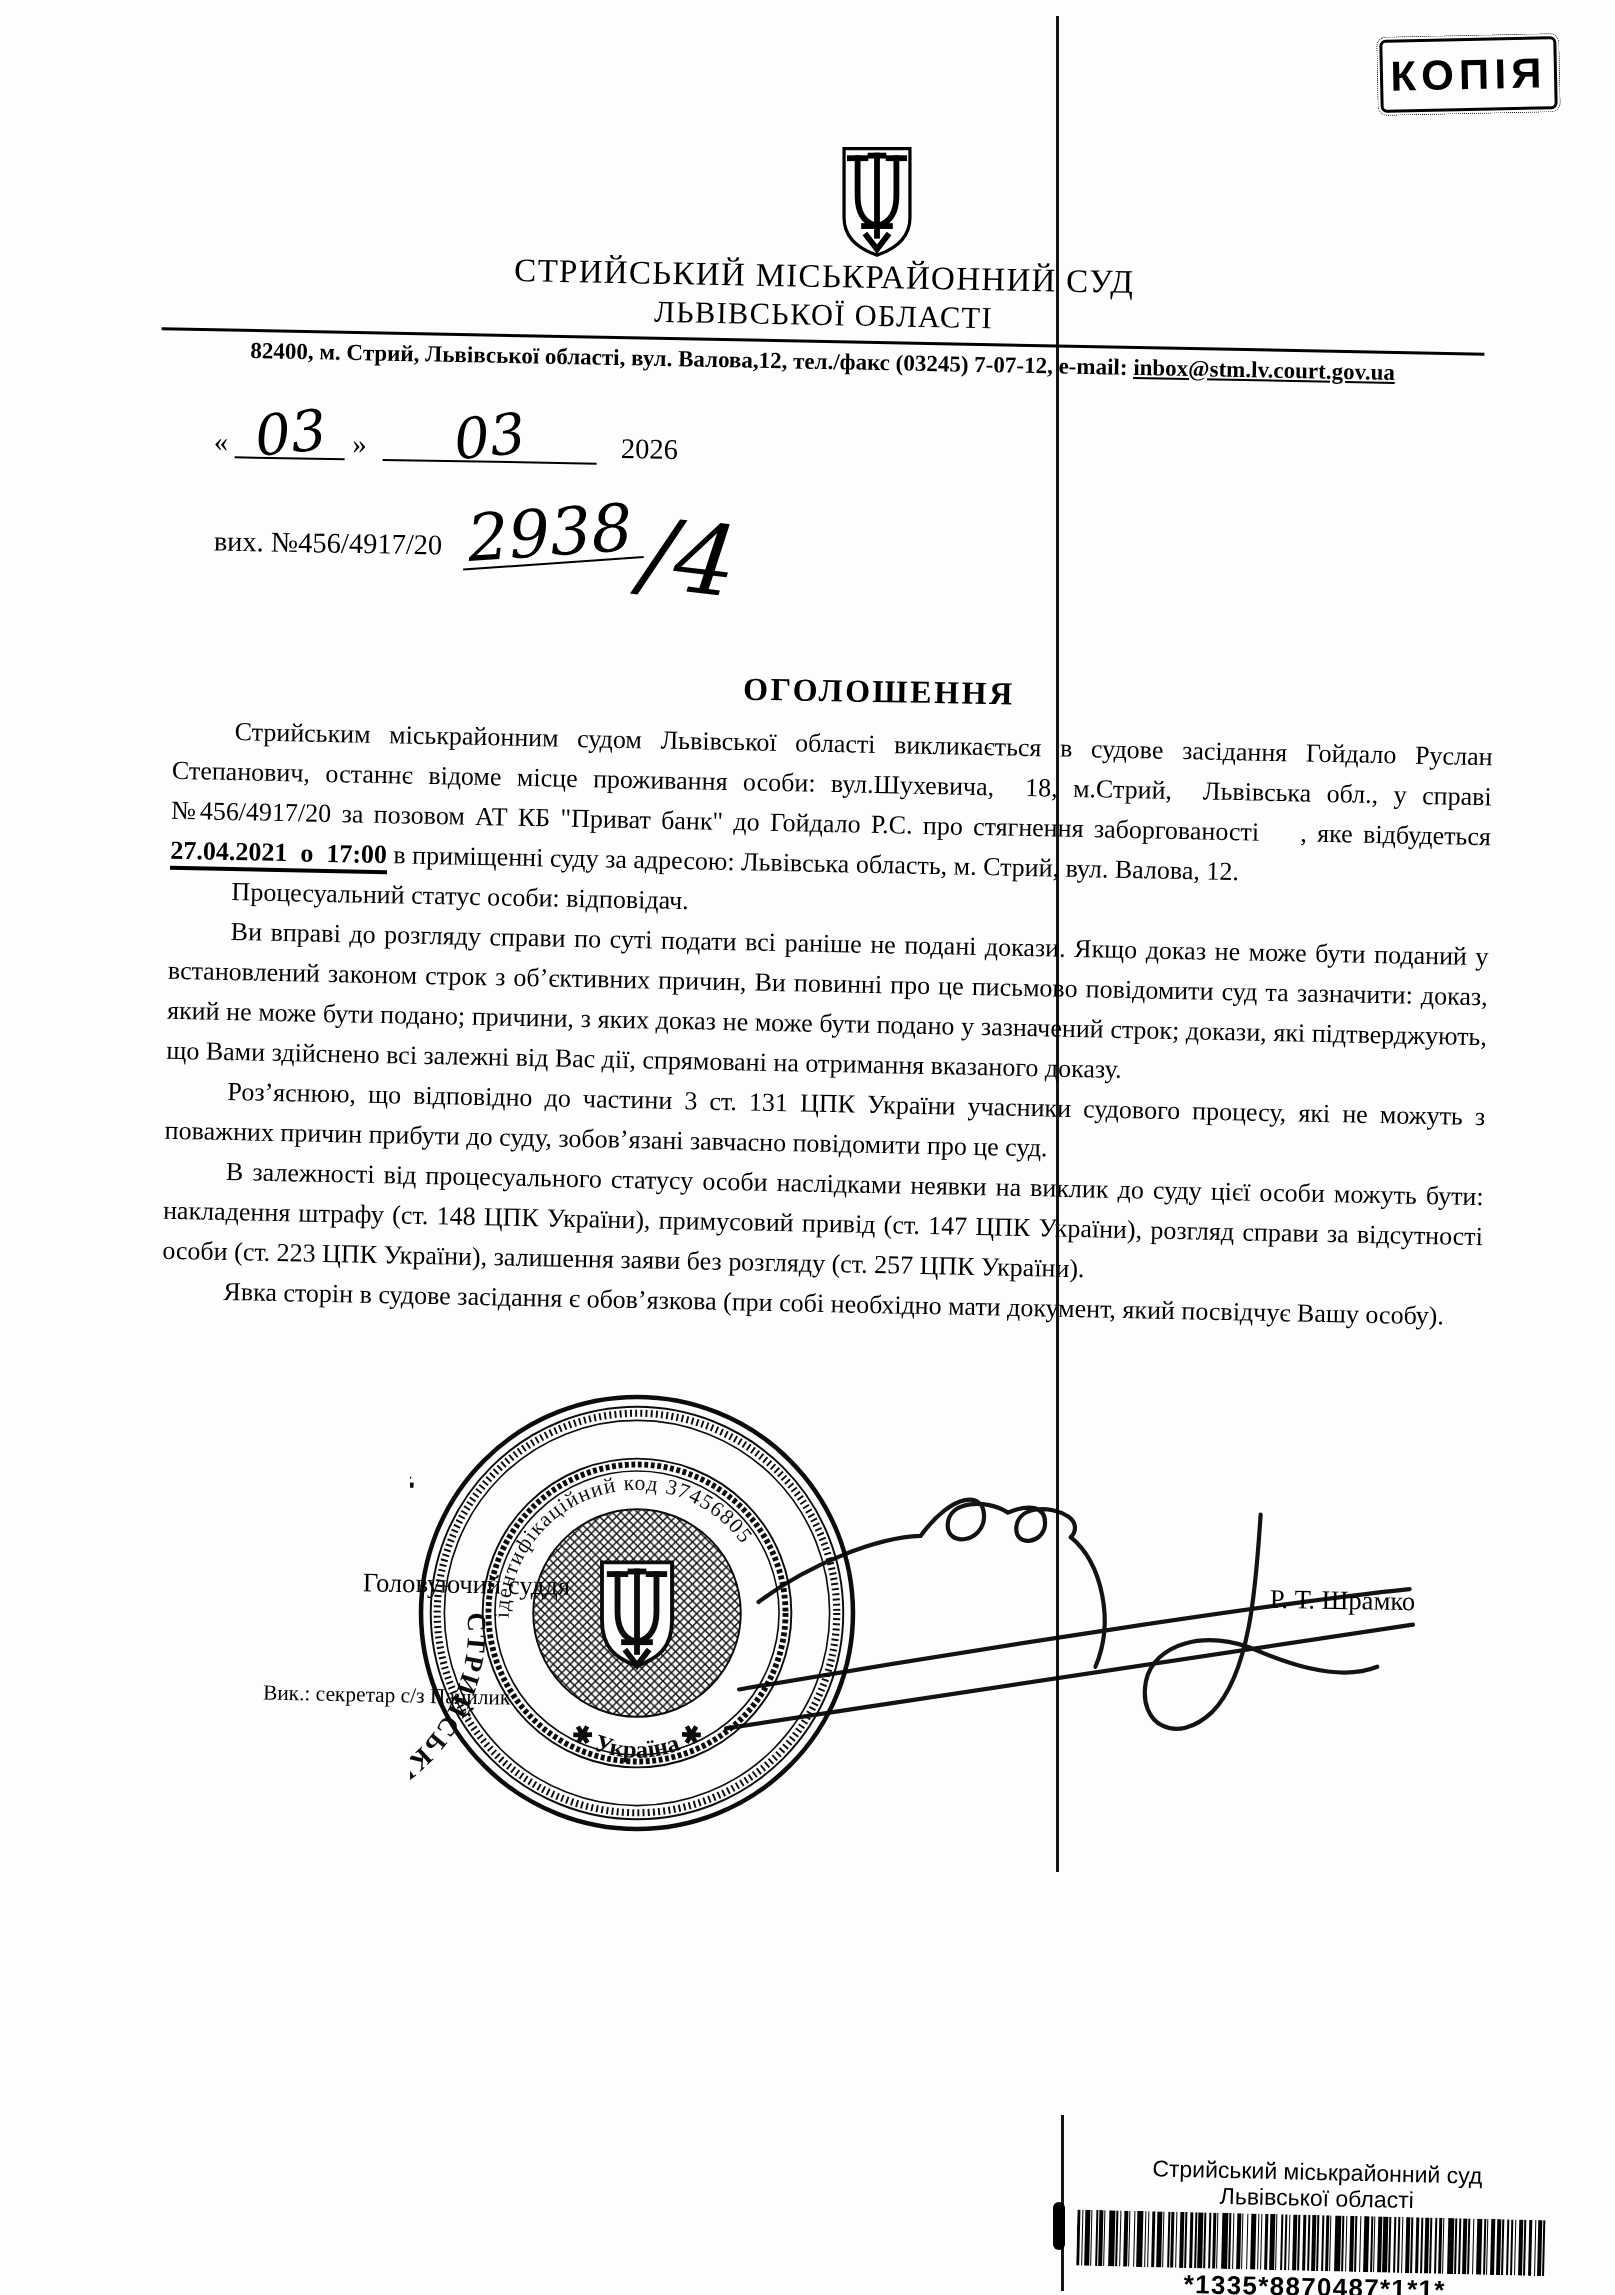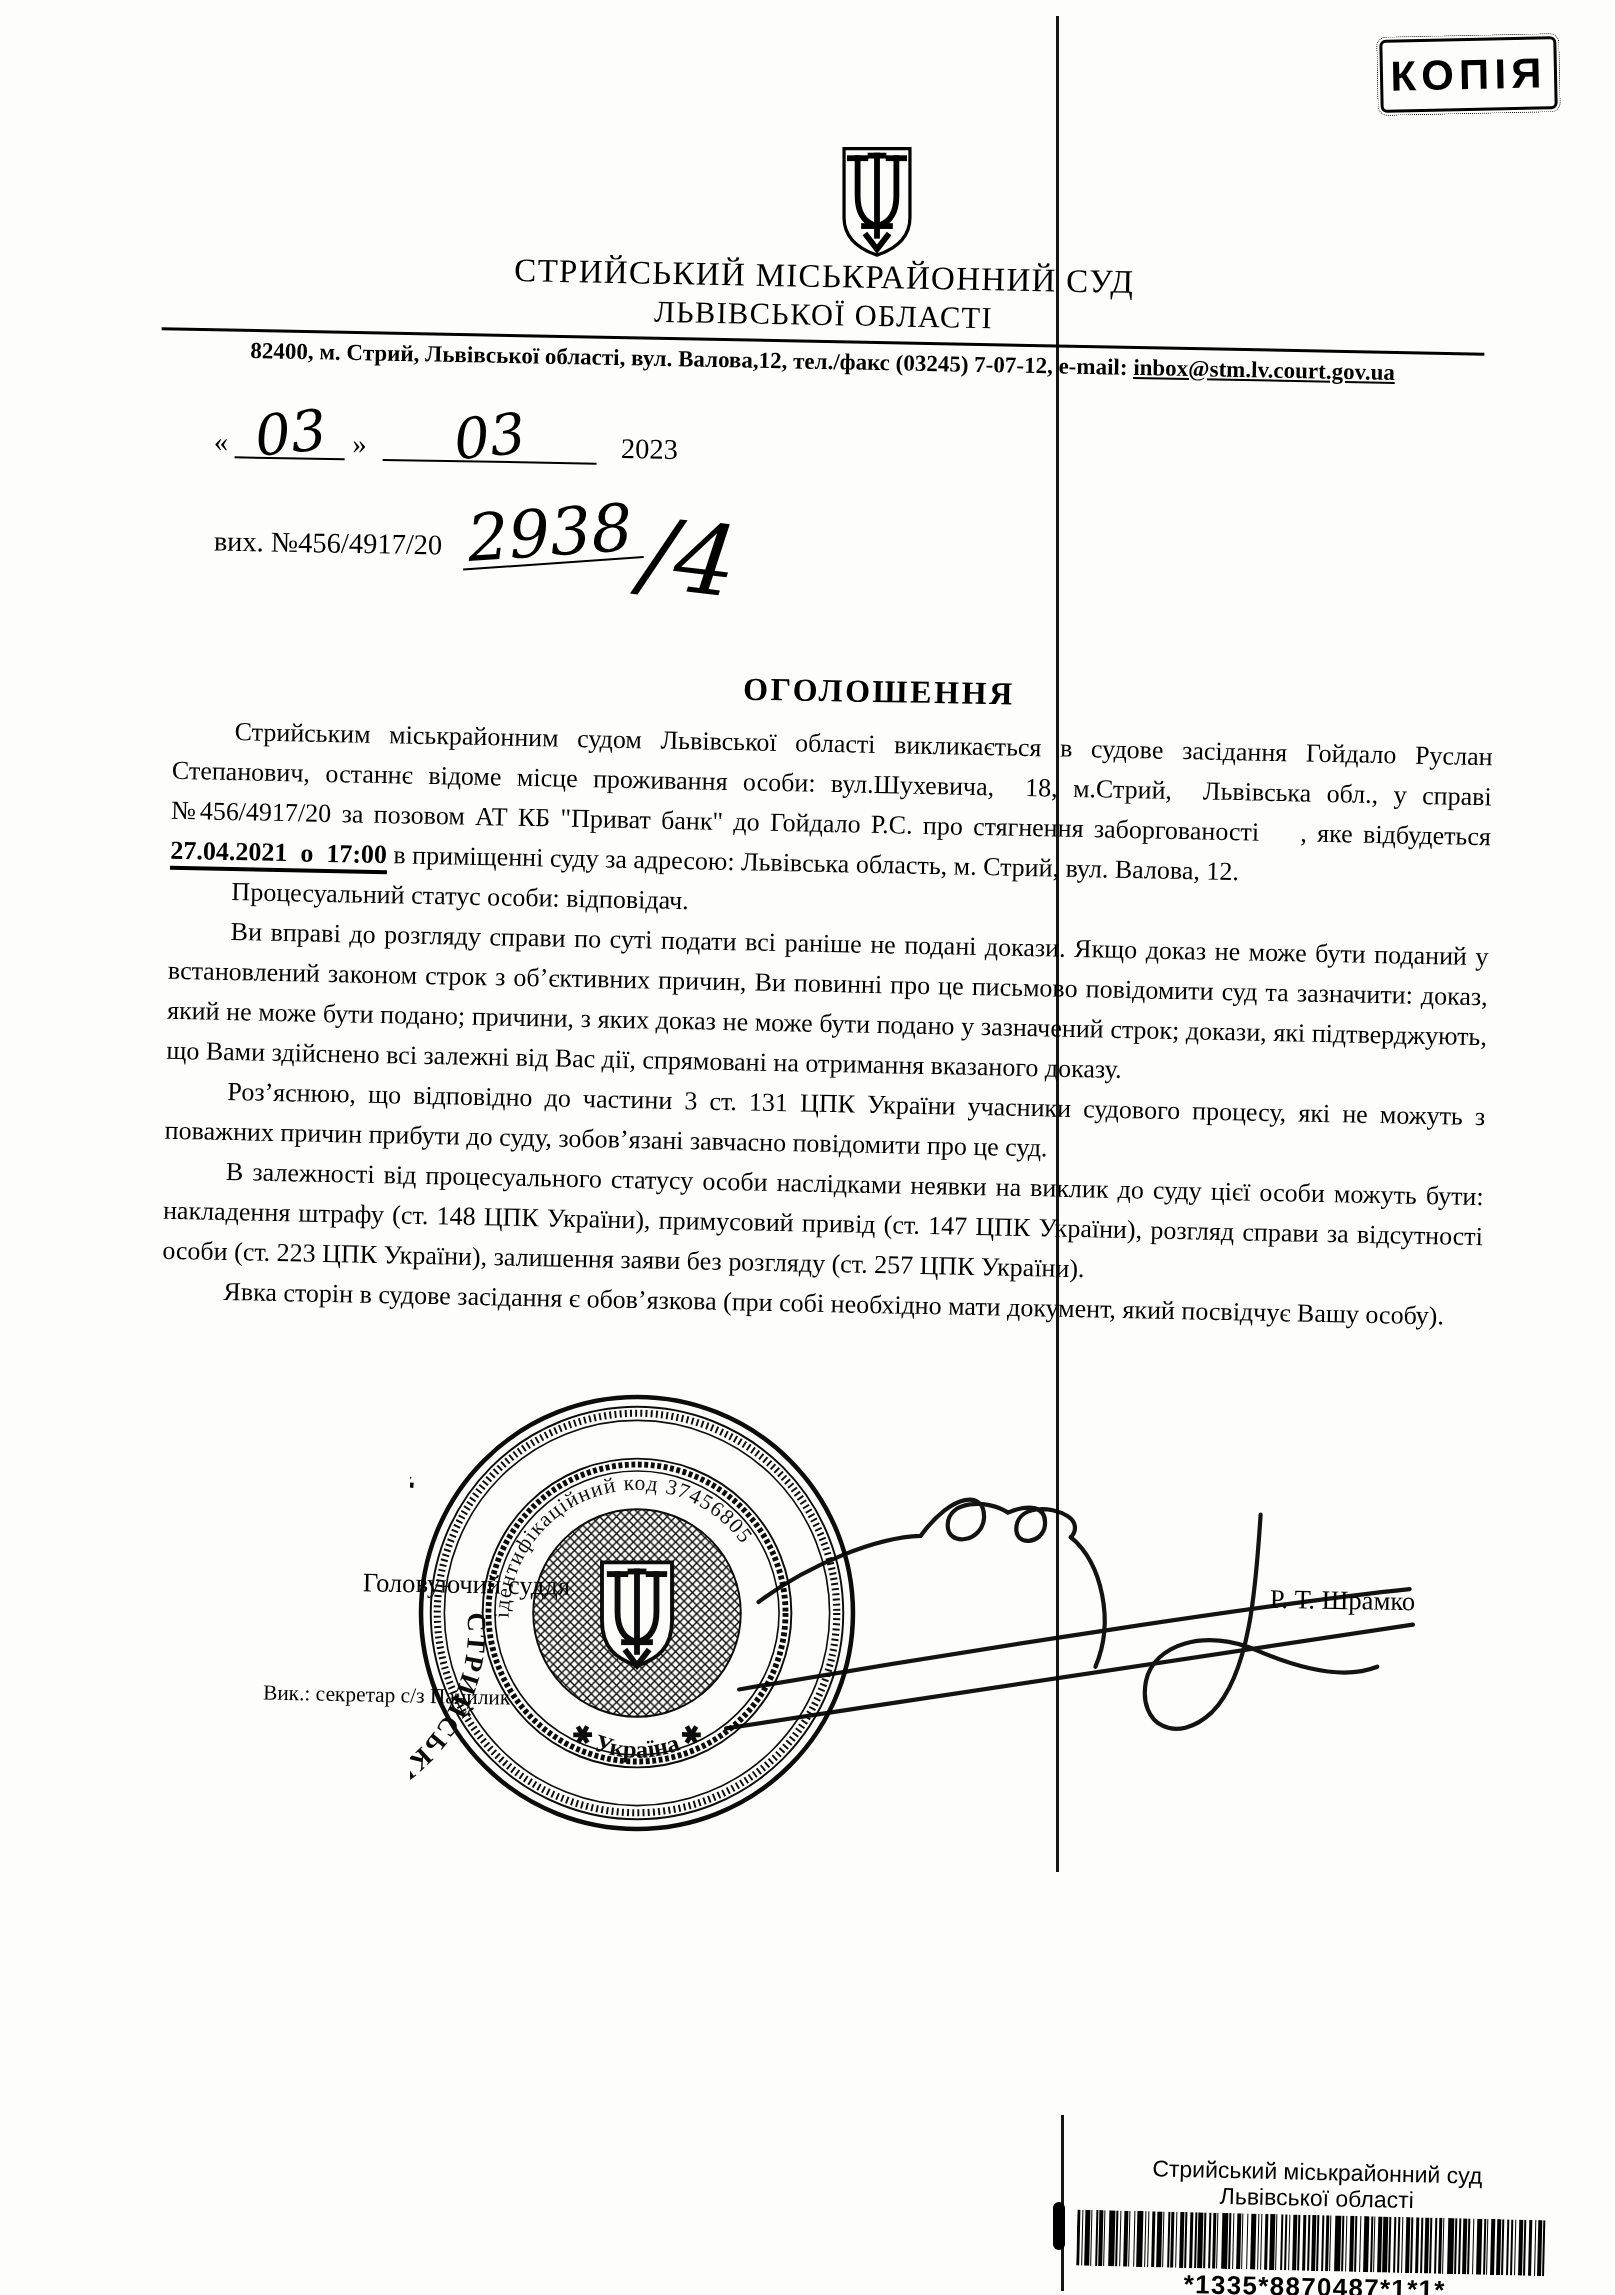--- a/index.html
+++ b/index.html
@@ -137,21 +137,21 @@
     <div class="address-line">
       <span>82400, м. Стрий, Львівської області, вул. Валова,12, тел./факс (03245) 7-07-12, e-mail: </span><span class="email">inbox@stm.lv.court.gov.ua</span>
     </div>
   </div>
 
   <div class="date-block">
     <span>«</span>
     <span class="u-field u-day"><span class="hw hw-big">03</span></span>
     <span>»</span>
     <span class="u-field u-month"><span class="hw hw-big">03</span></span>
-    <span>2023</span>
+    <span>2026</span>
   </div>
 
   <div class="ref-line">
     <span>вих. №456/4917/20</span>
     <span class="hw ref-hw">2938</span>
     <span class="hw ref-frac">/4</span>
   </div>
 
   <div class="doc-title">ОГОЛОШЕННЯ</div>
 

